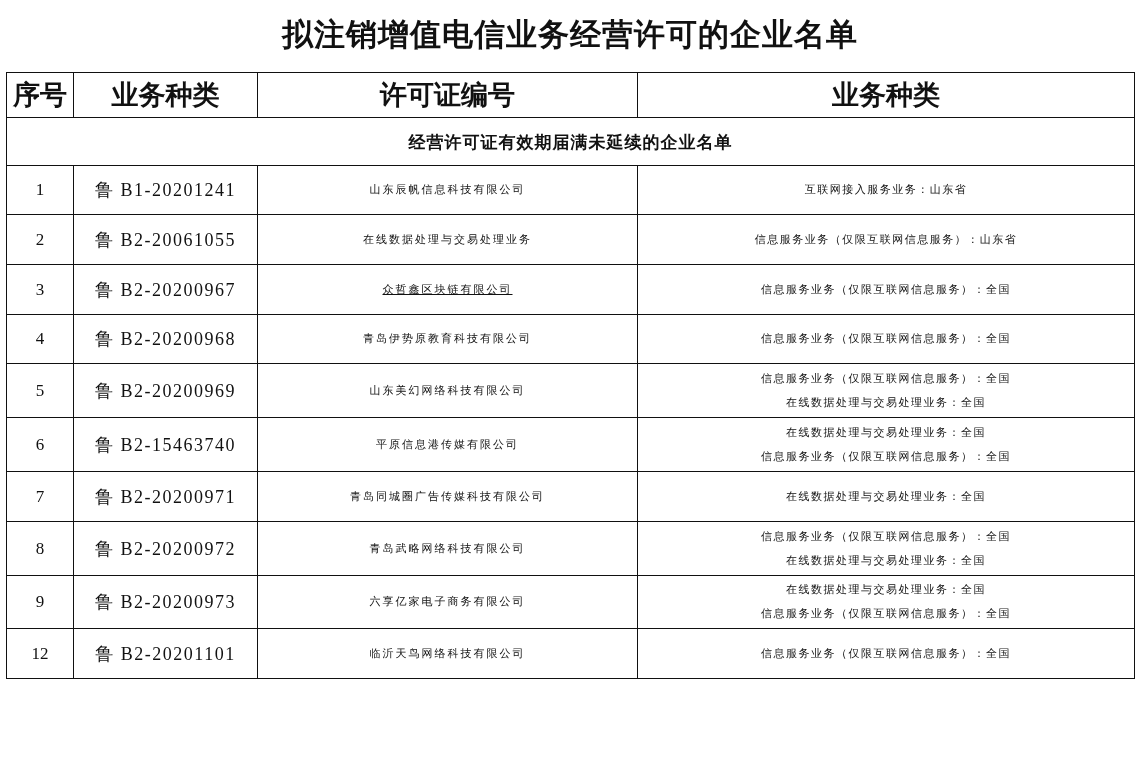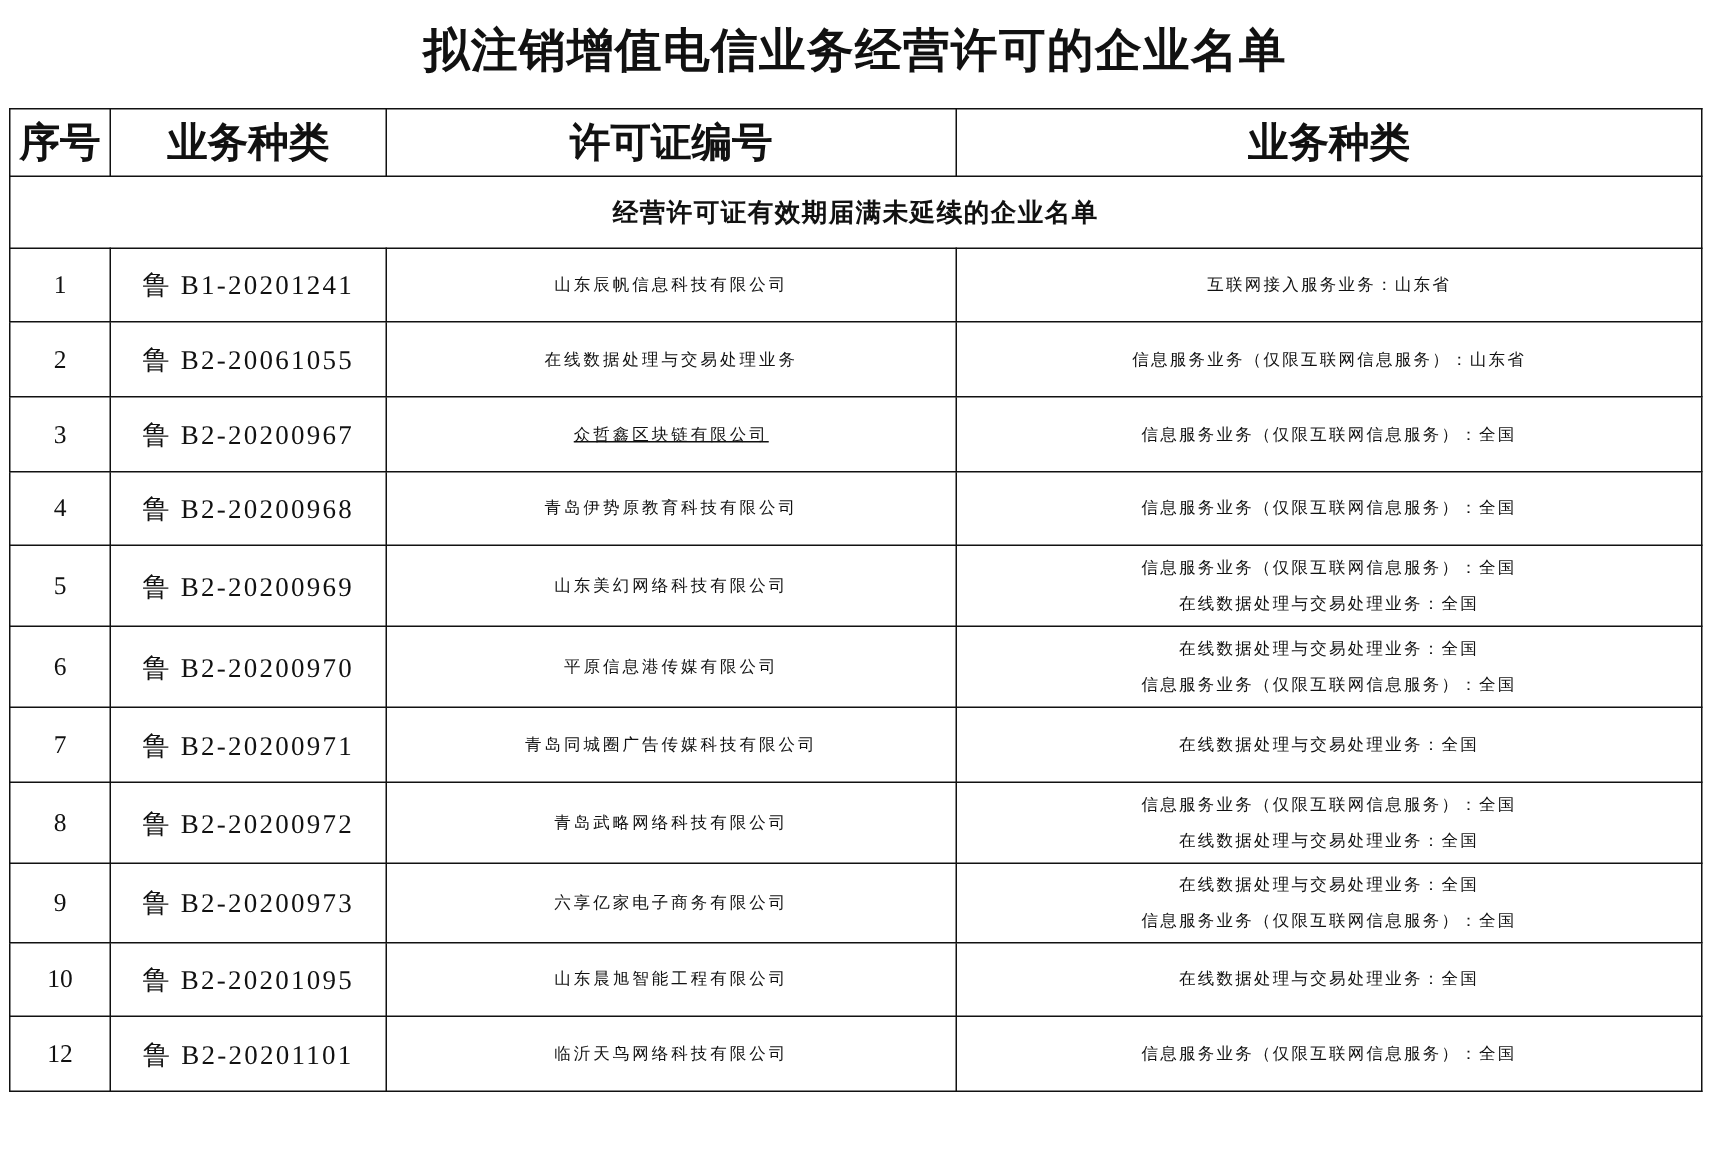--- a/index.html
+++ b/index.html
@@ -95,21 +95,21 @@
         <td class="num" style="height: 53px;">5</td>
         <td class="lic" style="height: 53px;">鲁 B2-20200969</td>
         <td class="co" style="height: 53px;">山东美幻网络科技有限公司</td>
         <td class="biz" style="height: 53px;">
           <span class="line">信息服务业务（仅限互联网信息服务）：全国</span>
           <span class="line">在线数据处理与交易处理业务：全国</span>
         </td>
       </tr>
       <tr>
         <td class="num" style="height: 53px;">6</td>
-        <td class="lic" style="height: 53px;">鲁 B2-20200970</td>
+        <td class="lic" style="height: 53px;">鲁 B2-15463740</td>
         <td class="co" style="height: 53px;">平原信息港传媒有限公司</td>
         <td class="biz" style="height: 53px;">
           <span class="line">在线数据处理与交易处理业务：全国</span>
           <span class="line">信息服务业务（仅限互联网信息服务）：全国</span>
         </td>
       </tr>
       <tr>
         <td class="num" style="height: 49px;">7</td>
         <td class="lic" style="height: 49px;">鲁 B2-20200971</td>
         <td class="co" style="height: 49px;">青岛同城圈广告传媒科技有限公司</td>
@@ -129,28 +129,20 @@
       <tr>
         <td class="num" style="height: 52px;">9</td>
         <td class="lic" style="height: 52px;">鲁 B2-20200973</td>
         <td class="co" style="height: 52px;">六享亿家电子商务有限公司</td>
         <td class="biz" style="height: 52px;">
           <span class="line">在线数据处理与交易处理业务：全国</span>
           <span class="line">信息服务业务（仅限互联网信息服务）：全国</span>
         </td>
       </tr>
       <tr>
-        <td class="num" style="height: 48px;">10</td>
-        <td class="lic" style="height: 48px;">鲁 B2-20201095</td>
-        <td class="co" style="height: 48px;">山东晨旭智能工程有限公司</td>
-        <td class="biz" style="height: 48px;">
-          <span class="line">在线数据处理与交易处理业务：全国</span>
-        </td>
-      </tr>
-      <tr>
         <td class="num" style="height: 49px;">12</td>
         <td class="lic" style="height: 49px;">鲁 B2-20201101</td>
         <td class="co" style="height: 49px;">临沂天鸟网络科技有限公司</td>
         <td class="biz" style="height: 49px;">
           <span class="line">信息服务业务（仅限互联网信息服务）：全国</span>
         </td>
       </tr>
     </tbody>
 </table>
 

